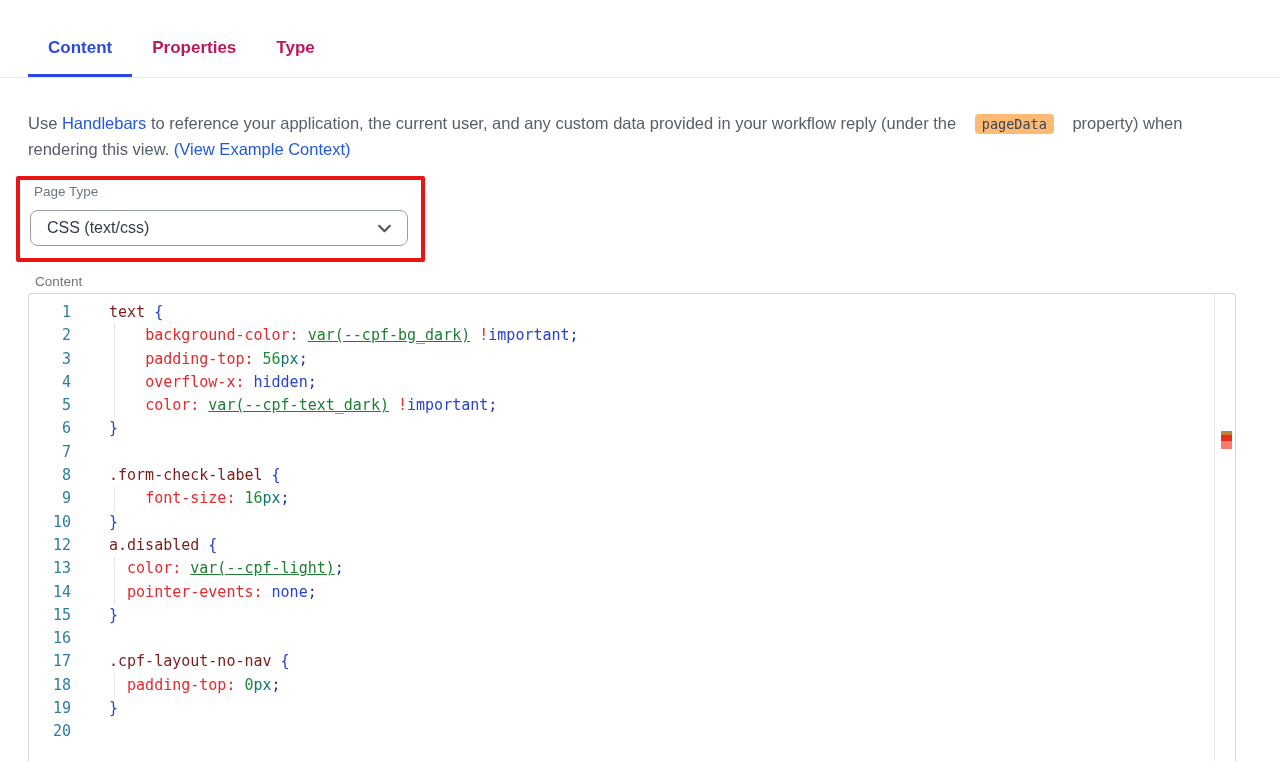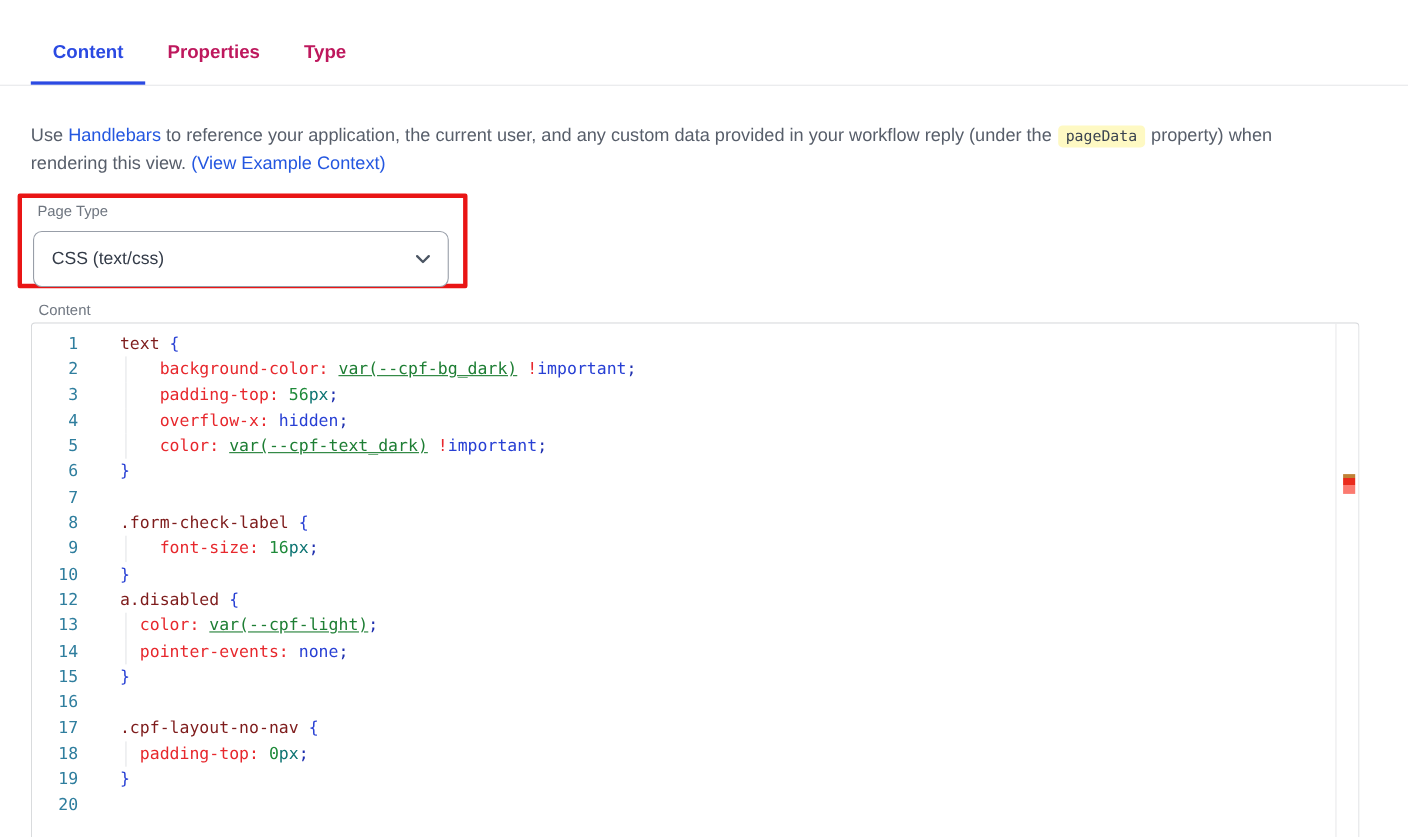--- a/index.html
+++ b/index.html
@@ -22,35 +22,35 @@
   .tab.active { color:#2b4ae2; border-bottom-color:#2b4ae2; padding-left:20px; padding-right:20px; margin-right:20px; }
 
   
   .desc {
     position:absolute; left:28px; top:111px; width:1196px;
     font-size:16.5px; line-height:24.5px; color:#575e6a;
   }
   .desc-link { color:#2457e0; text-decoration:none; }
   .inline-code {
     font-family:"DejaVu Sans Mono", monospace; font-size:13.5px; color:#3a4350;
-    background:#fef9c3; border-radius:4px; padding:2px 7px; margin:0 1px;
+    background:#fdba74; border-radius:4px; padding:2px 7px; margin:0 14px;
   }
 
   
   .red-box {
     position:absolute; left:16px; top:176px; width:409px; height:86px;
     border:4px solid #e91515; border-radius:2px; pointer-events:none;
   }
 
   
   .field-label { position:absolute; font-size:13.5px; color:#6f7680; }
   .pagetype-label { left:34px; top:184px; }
   .content-label { left:35px; top:274px; }
   .select {
-    position:absolute; left:30px; top:210px; width:378px; height:51px;
+    position:absolute; left:30px; top:210px; width:378px; height:36px;
     background:#fff; border:1px solid #989ea8; border-radius:8px;
     display:flex; align-items:center; justify-content:space-between;
     padding:0 14px 0 16px; cursor:pointer;
   }
   .select-value { font-size:16px; color:#333b48; }
   .chev { width:17px; height:17px; stroke:#4b5563; fill:none; stroke-width:2; stroke-linecap:round; stroke-linejoin:round; }
 
   
   .editor {
     position:absolute; left:28px; top:293px; width:1208px; height:468px;

